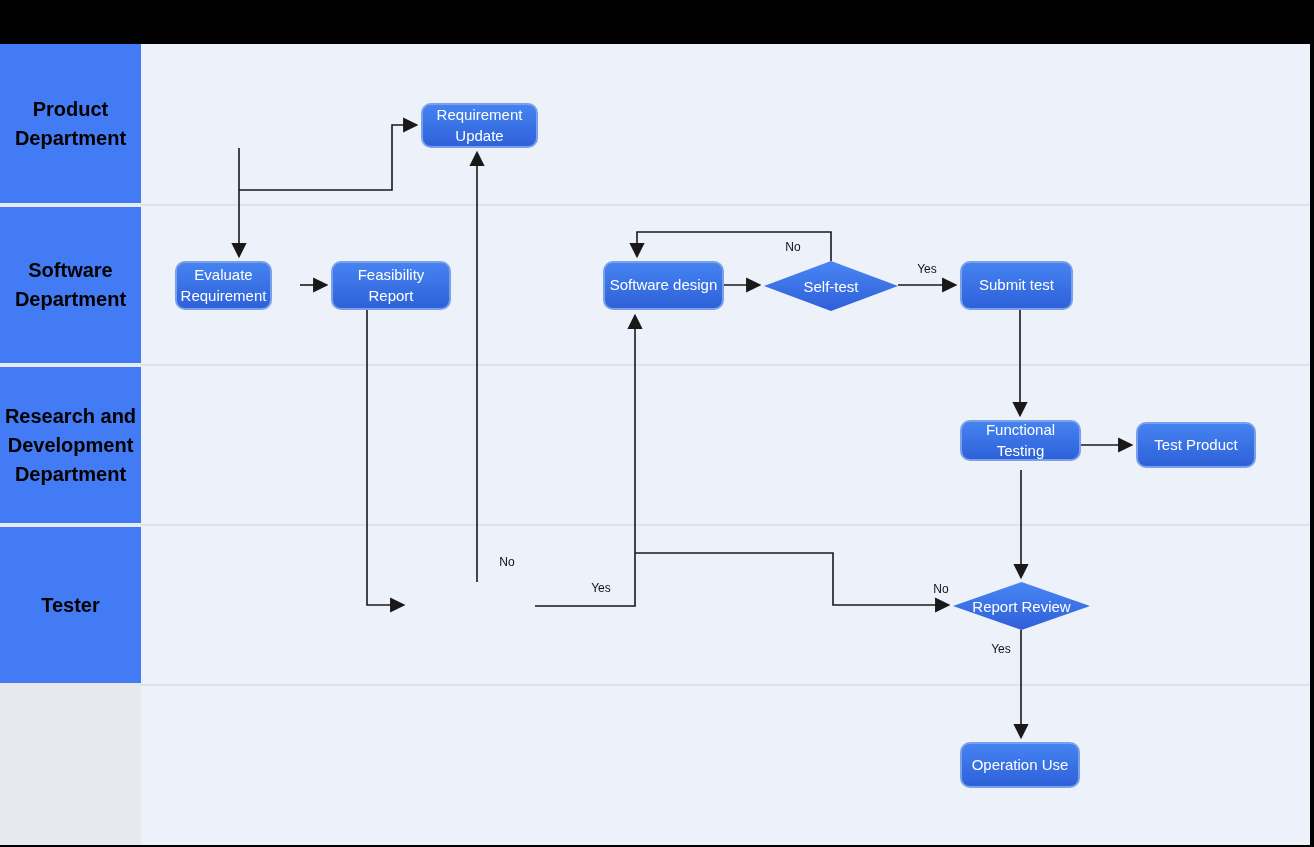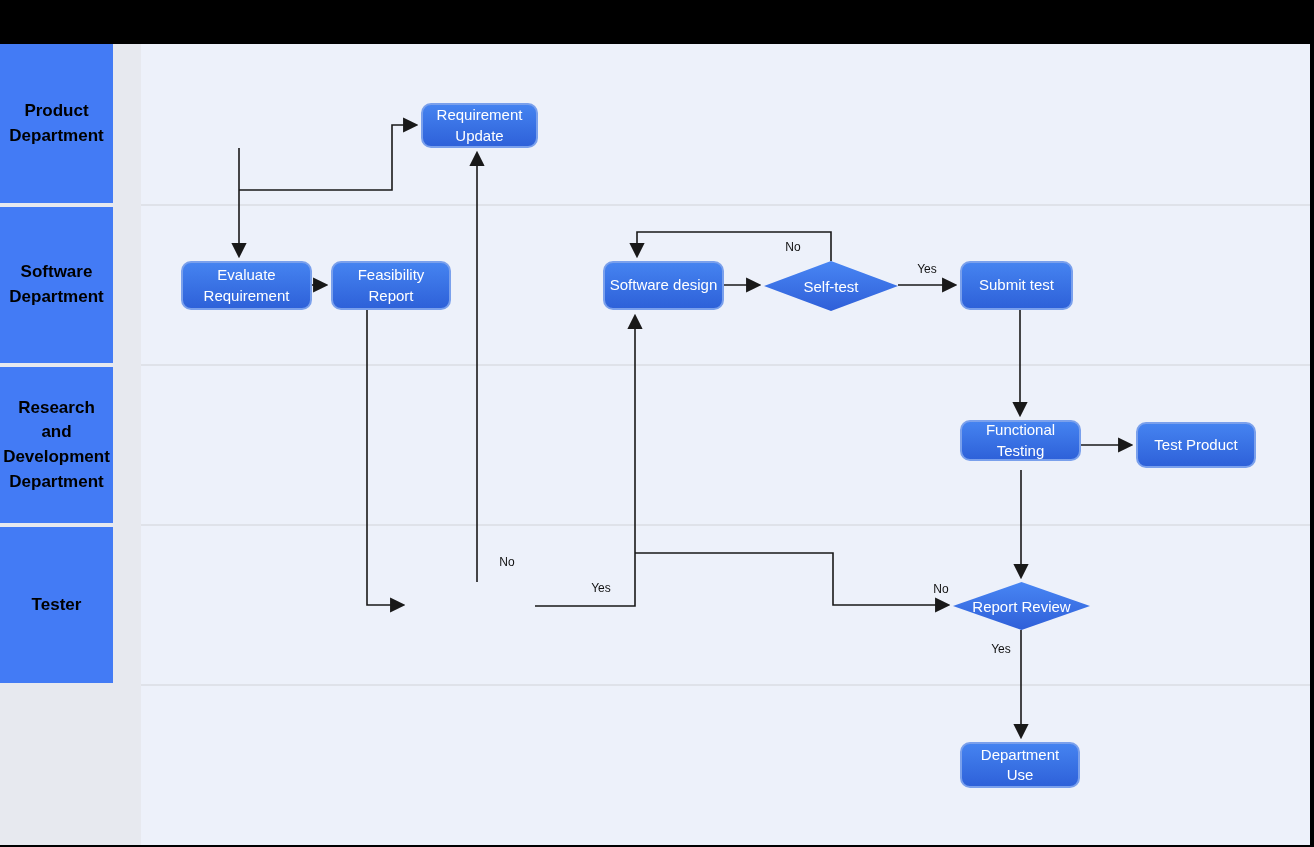--- a/index.html
+++ b/index.html
@@ -11,23 +11,23 @@
   #content{
     position:absolute;left:0;top:44px;width:1310px;height:801px;
     background:#e7e9ef;
   }
   #canvas{
     position:absolute;left:141px;top:0;width:1169px;height:801px;
     background:#edf1fa;
   }
   .lane-divider{position:absolute;left:0;width:1169px;height:2px;background:#dfe2e9;}
   .lane-block{
-    position:absolute;left:0;width:113px;background:#437bf5;
+    position:absolute;left:0;width:141px;background:#437bf5;
     display:flex;align-items:center;justify-content:center;text-align:center;
-    color:#000;font-weight:bold;font-size:17px;line-height:1.45;padding:0 3px;box-sizing:border-box;
+    color:#000;font-weight:bold;font-size:20px;line-height:1.45;padding:0 3px;box-sizing:border-box;
   }
   .node{
     position:absolute;border-radius:10px;
     background:linear-gradient(180deg,#4583f0 0%,#2e61d9 100%);
     border:2px solid #7aa0ec;box-sizing:border-box;
     display:flex;align-items:center;justify-content:center;text-align:center;
     color:#fff;font-size:15px;line-height:1.35;padding:2px 4px;
   }
   .diamond{
     position:absolute;
@@ -79,27 +79,27 @@
       <path d="M831,261 V232 H637 V256" marker-end="url(#arrow)"></path>
       <path d="M898,285 H955" marker-end="url(#arrow)"></path>
       <path d="M1020,310 V415" marker-end="url(#arrow)"></path>
       <path d="M1081,445 H1131" marker-end="url(#arrow)"></path>
       <path d="M1021,470 V577" marker-end="url(#arrow)"></path>
       <path d="M1021,630 V737" marker-end="url(#arrow)"></path>
     </g>
   </svg>
 
   <div class="node" style="left:421px;top:103px;width:117px;height:45px">Requirement Update</div>
-  <div class="node" style="left:181px;top:261px;width:131px;height:49px">Evaluate Requirement</div>
+  <div class="node" style="left:175px;top:261px;width:97px;height:49px">Evaluate Requirement</div>
   <div class="node" style="left:331px;top:261px;width:120px;height:49px">Feasibility Report</div>
   <div class="node" style="left:603px;top:261px;width:121px;height:49px">Software design</div>
   <div class="node" style="left:960px;top:261px;width:113px;height:49px">Submit test</div>
   <div class="node" style="left:960px;top:420px;width:121px;height:41px">Functional Testing</div>
   <div class="node" style="left:1136px;top:422px;width:120px;height:46px">Test Product</div>
-  <div class="node" style="left:960px;top:742px;width:120px;height:46px">Department Use</div>
+  <div class="node" style="left:960px;top:742px;width:120px;height:46px">Operation Use</div>
 
   <div class="diamond" style="left:764px;top:261px;width:134px;height:50px">Self-test</div>
   <div class="diamond" style="left:953px;top:582px;width:137px;height:48px">Report Review</div>
 
   <div class="edge-label" style="left:793px;top:247px">No</div>
   <div class="edge-label" style="left:927px;top:269px">Yes</div>
   <div class="edge-label" style="left:507px;top:562px">No</div>
   <div class="edge-label" style="left:601px;top:588px">Yes</div>
   <div class="edge-label" style="left:941px;top:589px">No</div>
   <div class="edge-label" style="left:1001px;top:649px">Yes</div>

